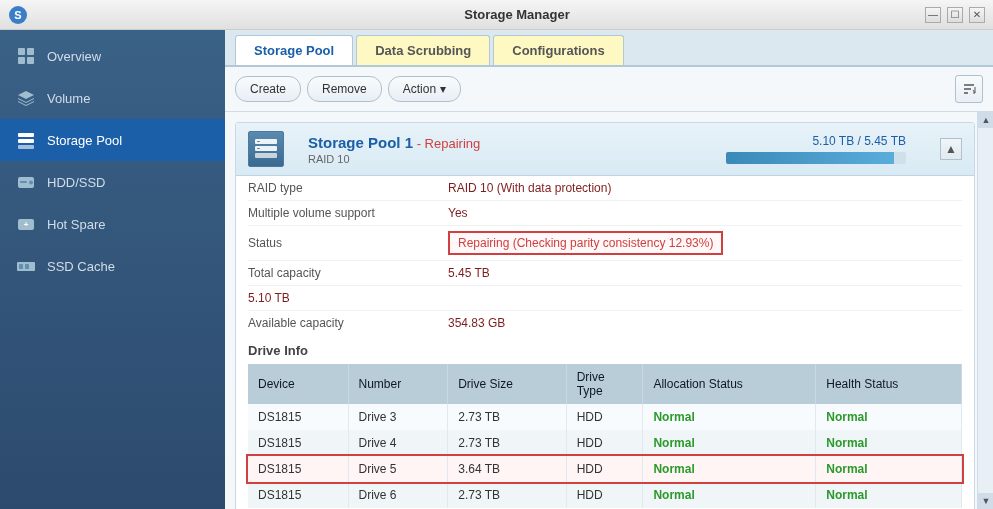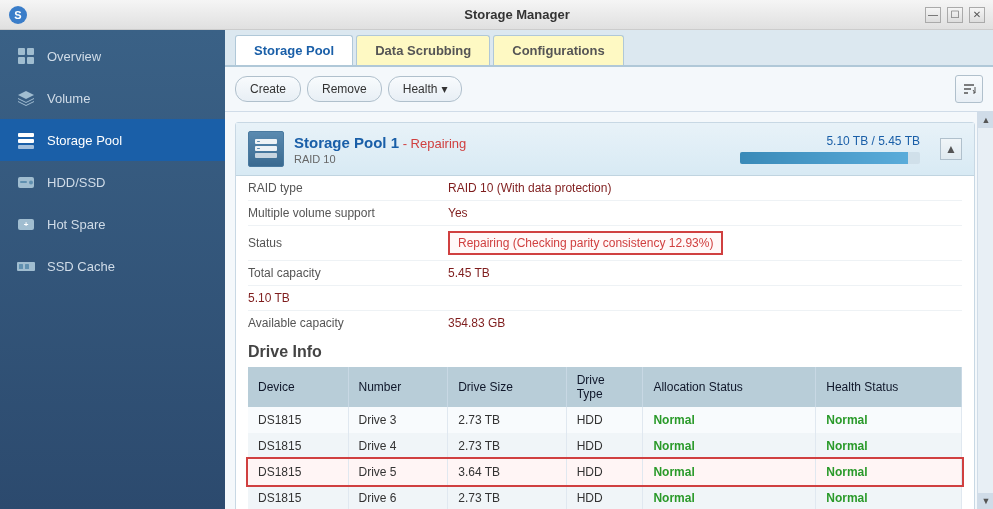--- a/index.html
+++ b/index.html
@@ -116,21 +116,21 @@
       border: 1px solid #c8d8e4;
       border-radius: 3px;
       position: relative;
     }
 
     .pool-header {
       background: linear-gradient(to bottom, #e8f2f8, #d8eaf4);
       padding: 8px 12px;
       display: flex;
       align-items: center;
-      gap: 10px;
+      gap: 24px;
       border-bottom: 1px solid #c0d4e0;
     }
     .pool-icon {
       width: 36px; height: 36px;
       background: linear-gradient(to bottom, #5a8ab0, #3a6a90);
       border: 1px solid #4a7aa0;
       display: flex; align-items: center; justify-content: center;
       color: #fff; font-size: 18px; border-radius: 2px;
     }
     .pool-title-group { flex: 1; }
@@ -159,21 +159,21 @@
     .detail-label { width: 200px; color: #555; font-size: 12px; }
     .detail-value { color: #7f1d1d; font-size: 12px; }
     .detail-value.error-box {
       border: 2px solid #d04040;
       padding: 3px 8px;
       color: #d04040;
       background: #fff8f8;
     }
 
     
-    .drive-info-title { font-size: 16px; font-weight: bold; color: #444; padding: 8px 0 6px; }
+    .drive-info-title { font-size: 13px; font-weight: bold; color: #444; padding: 8px 0 6px; }
     .drive-table { width: 100%; border-collapse: collapse; font-size: 12px; }
     .drive-table thead tr { background: #b8cdd8; }
     .drive-table thead th {
       padding: 6px 10px;
       text-align: left;
       color: #0f172a;
       font-weight: normal;
       border-right: 1px solid #c8d8e4;
     }
     .drive-table tbody tr { background: #f8fbfd; }
@@ -282,21 +282,21 @@
     </div>
 
     <div class="toolbar">
       <button class="toolbar-btn">
         <span>Create</span>
       </button>
       <button class="toolbar-btn">
         <span>Remove</span>
       </button>
       <button class="toolbar-btn">
-        <span>Health</span>
+        <span>Action</span>
         <span>▾</span>
       </button>
       <div class="toolbar-spacer"></div>
       <div class="toolbar-sort-btn">
         <svg width="14" height="14" viewBox="0 0 14 14">
           <line x1="2" y1="3" x2="12" y2="3" stroke="#555" stroke-width="1.5"></line>
           <line x1="2" y1="7" x2="9" y2="7" stroke="#555" stroke-width="1.5"></line>
           <line x1="2" y1="11" x2="6" y2="11" stroke="#555" stroke-width="1.5"></line>
           <polyline points="11,8 13,11 11,11" fill="none" stroke="#555" stroke-width="1"></polyline>
           <line x1="13" y1="11" x2="13" y2="5" stroke="#555" stroke-width="1"></line>

